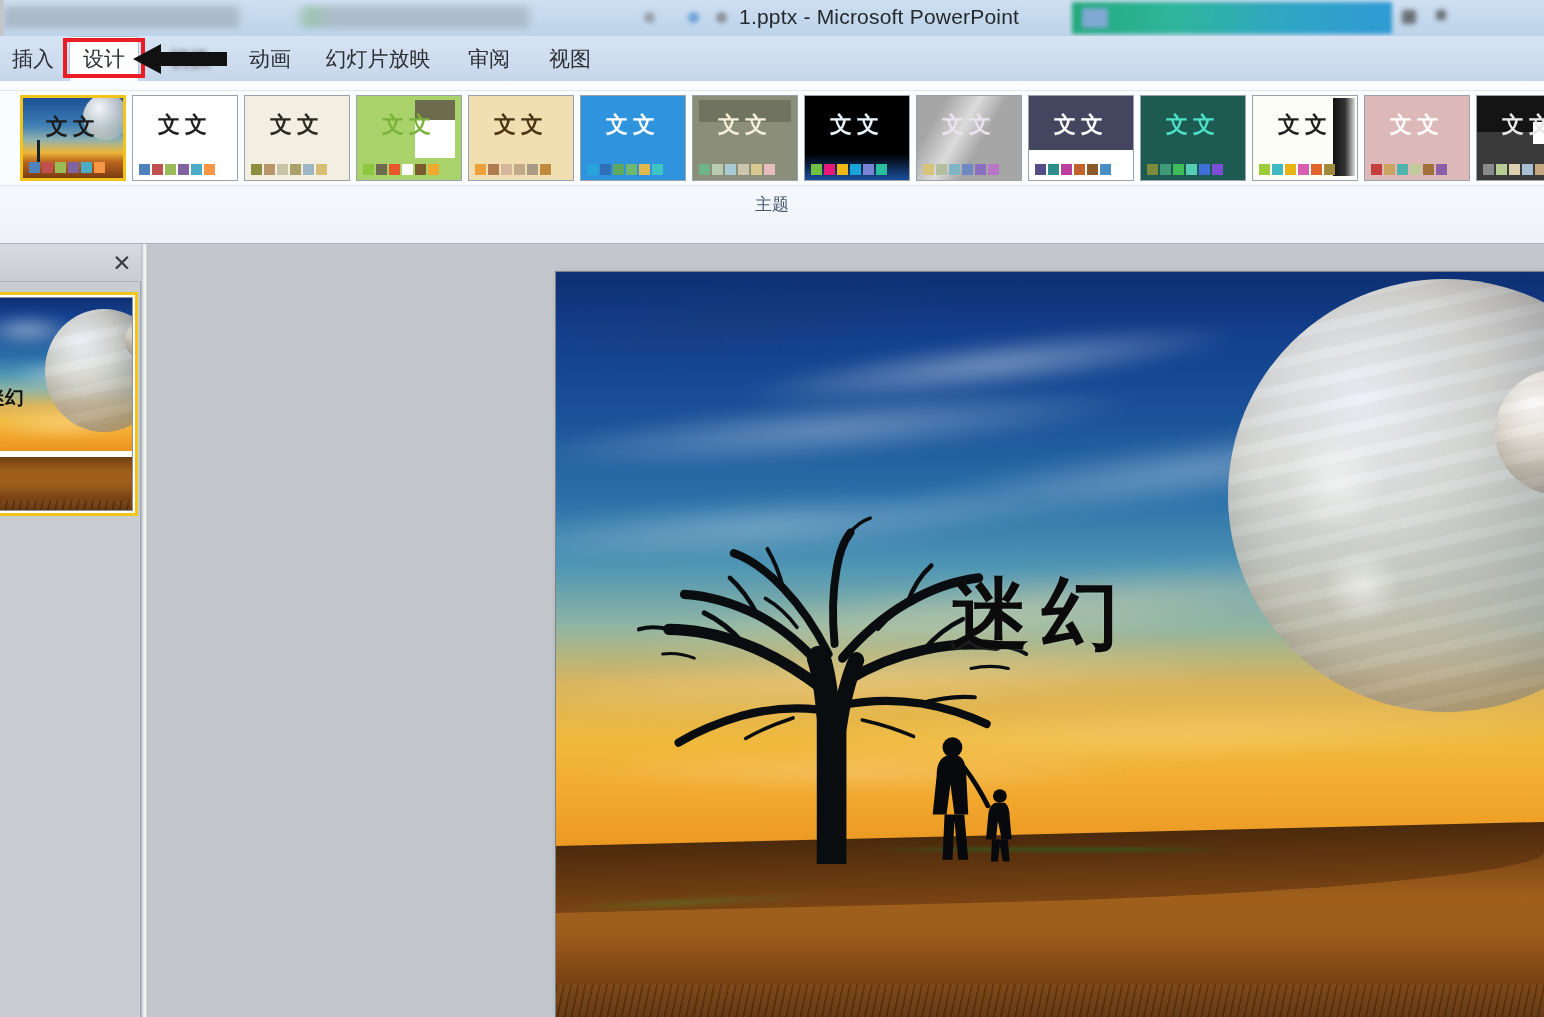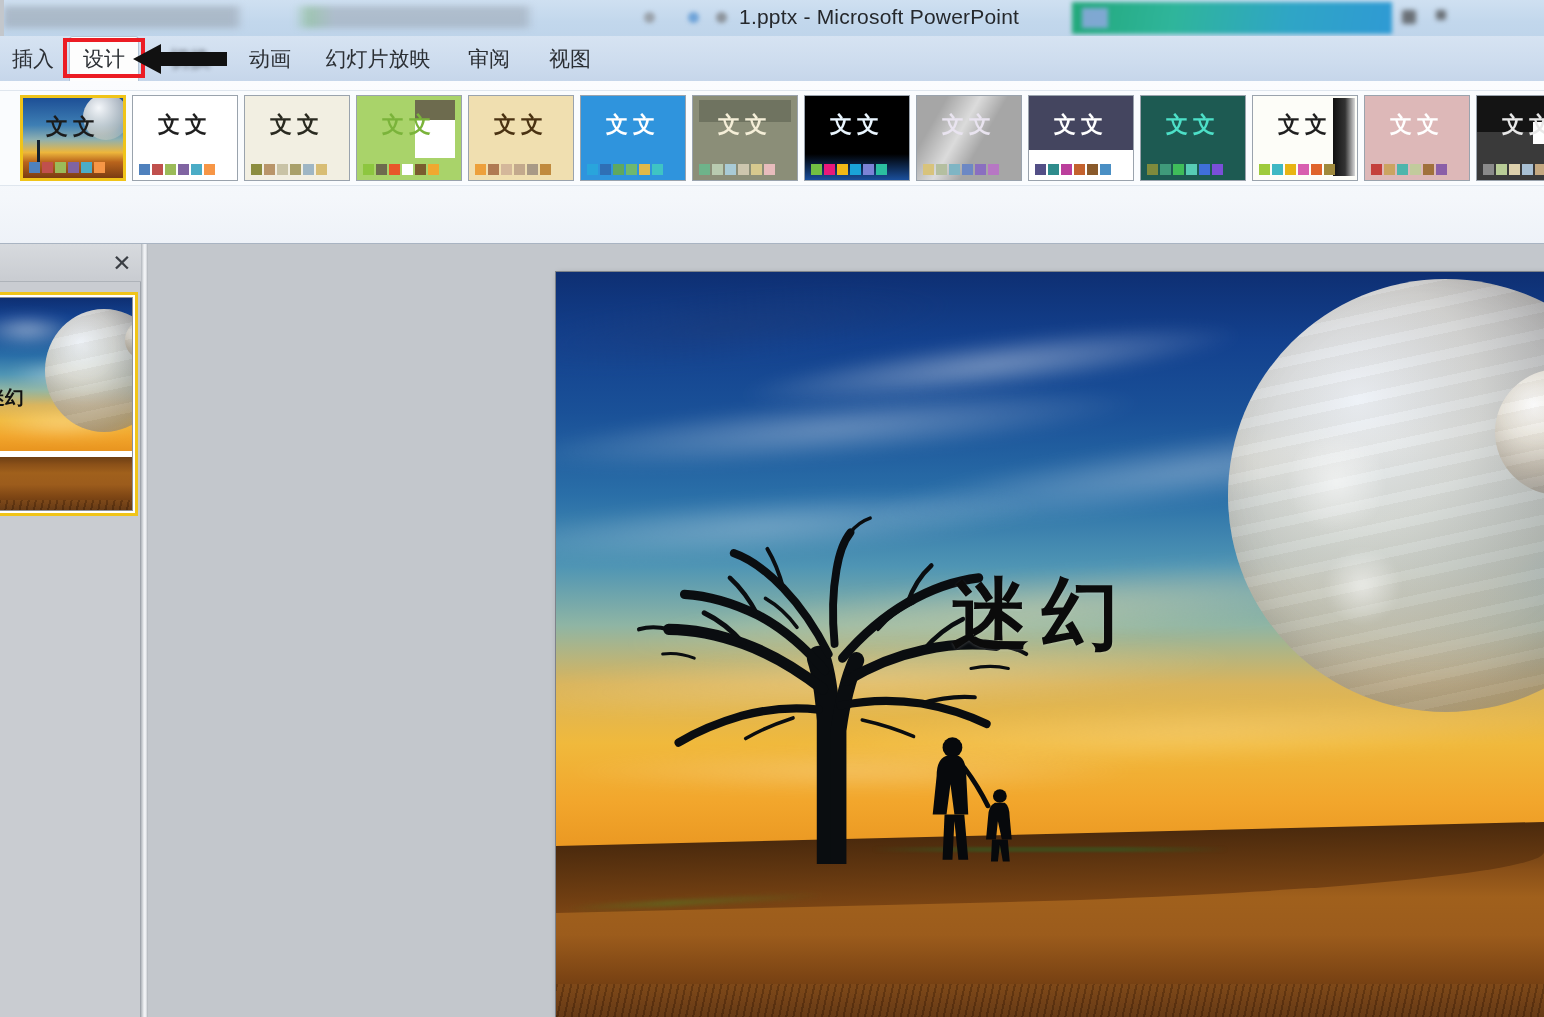--- a/index.html
+++ b/index.html
@@ -477,20 +477,21 @@
               <span style="background: rgb(138, 138, 138);"></span>
               <span style="background: rgb(184, 204, 150);"></span>
               <span style="background: rgb(221, 208, 172);"></span>
               <span style="background: rgb(168, 192, 212);"></span>
               <span style="background: rgb(196, 168, 128);"></span>
             </div>
           </div>
         </div>
       </div>
   </div>
+  <div id="theme-group-label">主题</div>
 </div>
 
 <div id="workarea">
 
   <div id="thumb-pane">
     <div id="thumb-pane-header">
       <div id="thumb-close">✕</div>
     </div>
     <div id="thumb-slide">
       <div class="mini">

